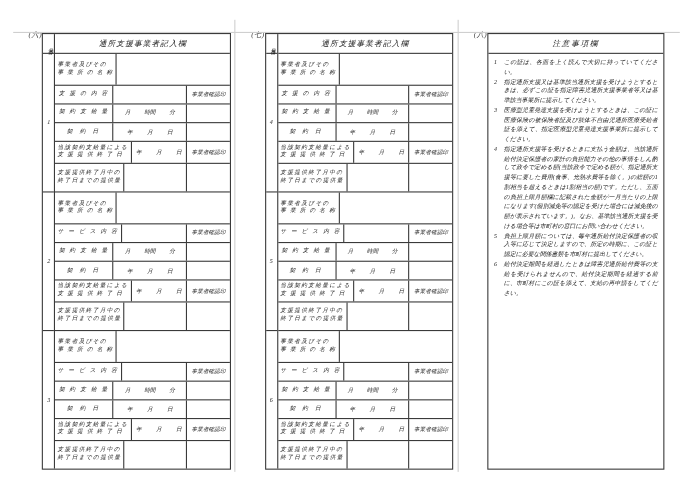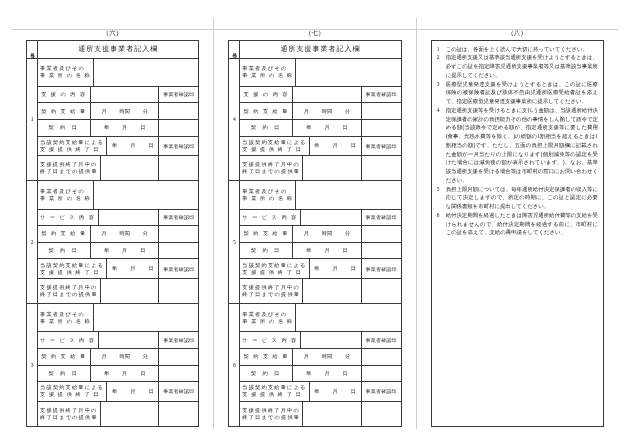--- a/index.html
+++ b/index.html
@@ -27,21 +27,22 @@
     width:0;flex:0 0 0;
     border-left:1px solid #cfcfcf;
     margin:-12px 0 -2px 0;
   }
   .panel{
     flex:1 1 0;
     min-width:0;
     box-sizing:border-box;
     padding:0 14px;
     display:flex;
-    flex-direction:column;
+    flex-direction:row;
+    font-style:italic;
   }
   .panel-num{
     text-align:center;
     font-size:6.5px;
     letter-spacing:.5px;
     margin:0 0 3px 0;
     line-height:1;
     color:#333;
   }
 
@@ -589,20 +590,21 @@
       </div>
     </div>
   </div>
 
   <div class="vrule"></div>
 
   <div class="panel">
     <div class="panel-num">(八)</div>
 
     <div class="notes-wrap">
+      <div class="notes-head">注意事項欄</div>
       <div class="notes-body">
 
         <div class="note">
           <div class="note-n">1</div>
           <div class="note-t">この証は、各面を上く読んで大切に持っていてください。</div>
         </div>
         <div class="note">
           <div class="note-n">2</div>
           <div class="note-t">指定通所支援又は基準該当通所支援を受けようとするときは、必ずこの証を指定障害児通所支援事業者等又は基準該当事業所に提示してください。</div>
         </div>

